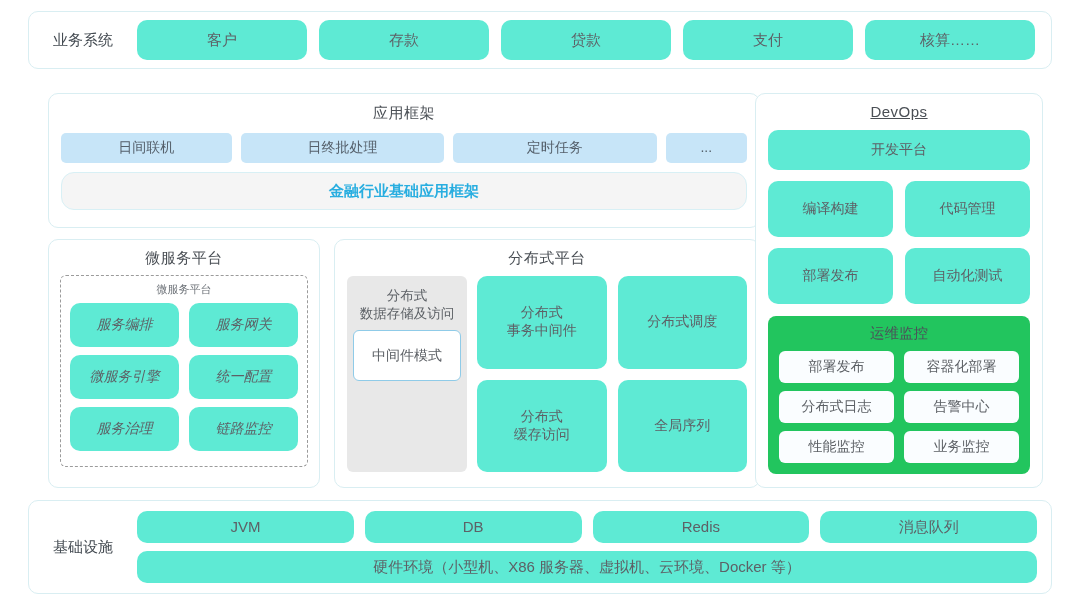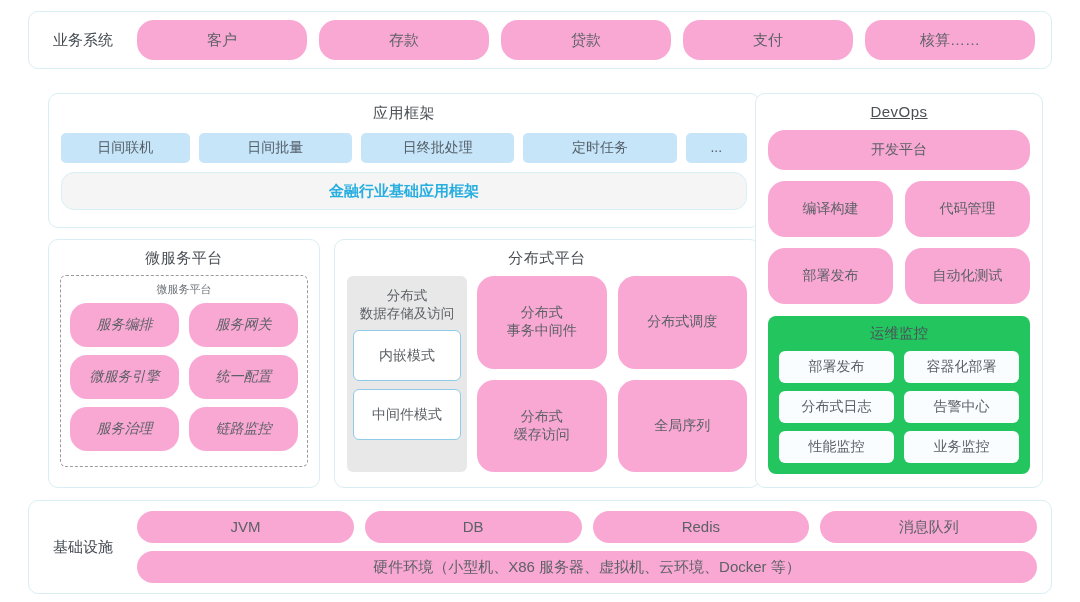--- a/index.html
+++ b/index.html
@@ -20,22 +20,22 @@
   }
   .panel-title {
     text-align: center;
     font-size: 15px;
     color: #4a4f55;
     letter-spacing: .5px;
   }
 
   
   .chip {
-    background: #f9a8d4;
-    border-radius: 17px;
+    background: #5eead4;
+    border-radius: 10px;
     display: flex; align-items: center; justify-content: center;
     text-align: center;
     font-size: 14px;
     color: #5d6166;
     line-height: 1.28;
   }
   .chip.blue { background: #c7e5f8; color: #55606b; }
   .chip.white-blue {
     background: #ffffff;
     border: 1px solid #8fcbe8;
@@ -150,21 +150,20 @@
   </div>
 
   <div class="mid">
 
     <div class="left-col">
 
       <div class="panel appfw">
         <div class="panel-title">应用框架</div>
         <div class="appfw-tags">
           <div class="chip blue" style="flex:1.30">日间联机</div>
-          <div class="chip blue" style="flex:1.55">日间批量</div>
           <div class="chip blue" style="flex:1.55">日终批处理</div>
           <div class="chip blue" style="flex:1.55">定时任务</div>
           <div class="chip blue" style="flex:0.62">...</div>
         </div>
         <div class="chip ghost appfw-bar">金融行业基础应用框架</div>
       </div>
 
       <div class="lower">
 
         <div class="panel micro">
@@ -183,21 +182,20 @@
         </div>
 
         <div class="panel dist">
           <div class="panel-title">分布式平台</div>
           <div class="dist-body">
             <div class="dist-left">
               <div class="dist-left-title">
                 <span>分布式</span><br>
                 <span>数据存储及访问</span>
               </div>
-              <div class="chip white-blue">内嵌模式</div>
               <div class="chip white-blue">中间件模式</div>
             </div>
             <div class="dist-right">
               <div class="chip">
                 <span><span>分布式</span><br><span>事务中间件</span></span>
               </div>
               <div class="chip">
                 <span>分布式调度</span>
               </div>
               <div class="chip">

